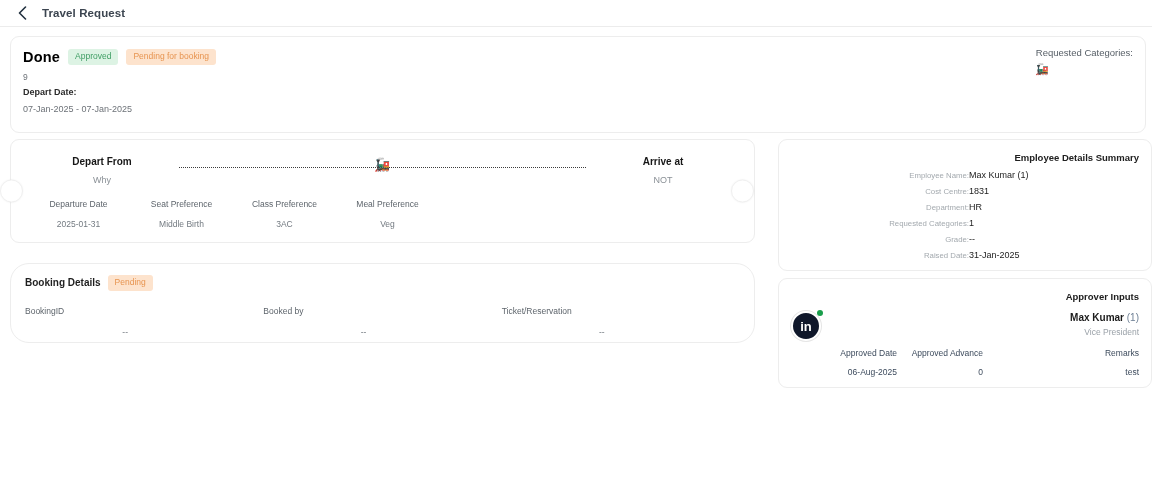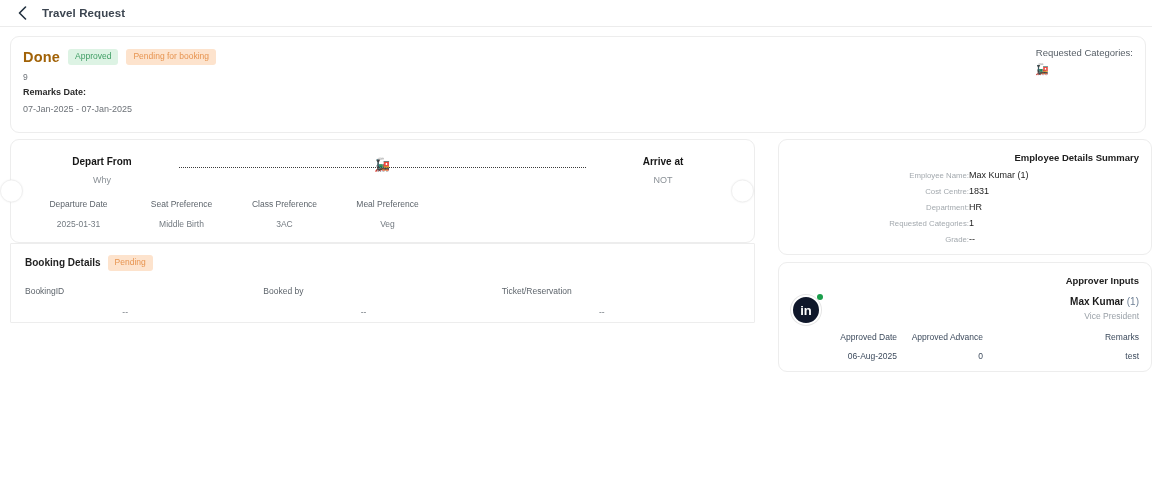--- a/index.html
+++ b/index.html
@@ -43,21 +43,21 @@
     border-radius: 9px;
     background: #fff;
     padding: 12px 14px 12px 12px;
     position: relative;
     height: 97px;
   }
   .status-row { display: flex; align-items: center; gap: 8px; }
   .status-title {
     font-size: 14.5px;
     font-weight: bold;
-    color: #a16207;
+    color: #000000;
     letter-spacing: .2px;
   }
   .chip {
     font-size: 8.5px;
     padding: 3px 7px 4px 7px;
     border-radius: 3px;
     line-height: 1;
     white-space: nowrap;
   }
   .chip-approved { background: #ddf3e4; color: #3f9e64; }
@@ -183,23 +183,23 @@
     border: 1px solid #f0f0f0;
     box-shadow: 0 0 2px rgba(0,0,0,.05);
     cursor: pointer;
     z-index: 4;
   }
   .carousel-left  { left: -11px; }
   .carousel-right { right: 0px; }
 
   
   .booking-card {
-    margin: 0 11px 0 10px;
+    margin: 20px 11px 0 10px;
     border: 1px solid #ededed;
-    border-radius: 1px;
+    border-radius: 19px;
     background: #fff;
     height: 80px;
     padding: 11px 14px;
   }
   .booking-head { display: flex; align-items: center; gap: 7px; }
   .booking-title {
     font-size: 10px;
     font-weight: bold;
     color: #1f1f1f;
   }
@@ -320,21 +320,21 @@
 
 <div class="wrap">
 
   <div class="summary-card">
     <div class="status-row">
       <span class="status-title">Done</span>
       <span class="chip chip-approved">Approved</span>
       <span class="chip chip-pending">Pending for booking</span>
     </div>
     <div class="req-id">9</div>
-    <div class="travel-date-label">Remarks Date:</div>
+    <div class="travel-date-label">Depart Date:</div>
     <div class="travel-date-value">07-Jan-2025 - 07-Jan-2025</div>
 
     <div class="req-cats">
       <div class="req-cats-label">Requested Categories:</div>
       <div class="req-cats-icon">🚂</div>
     </div>
   </div>
 
   <div class="mid">
 
@@ -417,20 +417,24 @@
           <div class="kv-key">Department:</div>
           <div class="kv-val">HR</div>
         </div>
         <div class="kv">
           <div class="kv-key">Requested Categories:</div>
           <div class="kv-val">1</div>
         </div>
         <div class="kv">
           <div class="kv-key">Grade:</div>
           <div class="kv-val">--</div>
+        </div>
+        <div class="kv">
+          <div class="kv-key">Raised Date:</div>
+          <div class="kv-val">31-Jan-2025</div>
         </div>
       </div>
 
       <div class="panel">
         <div class="panel-title">Approver Inputs</div>
         <div class="approver">
           <div class="avatar-wrap">
             <div class="avatar">in</div>
             <div class="status-dot"></div>
           </div>

